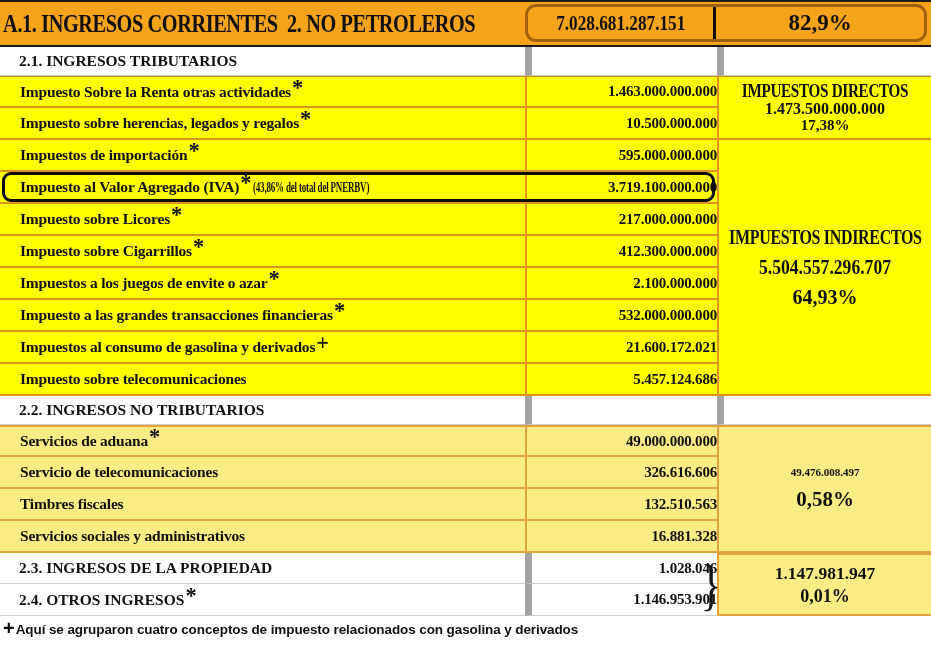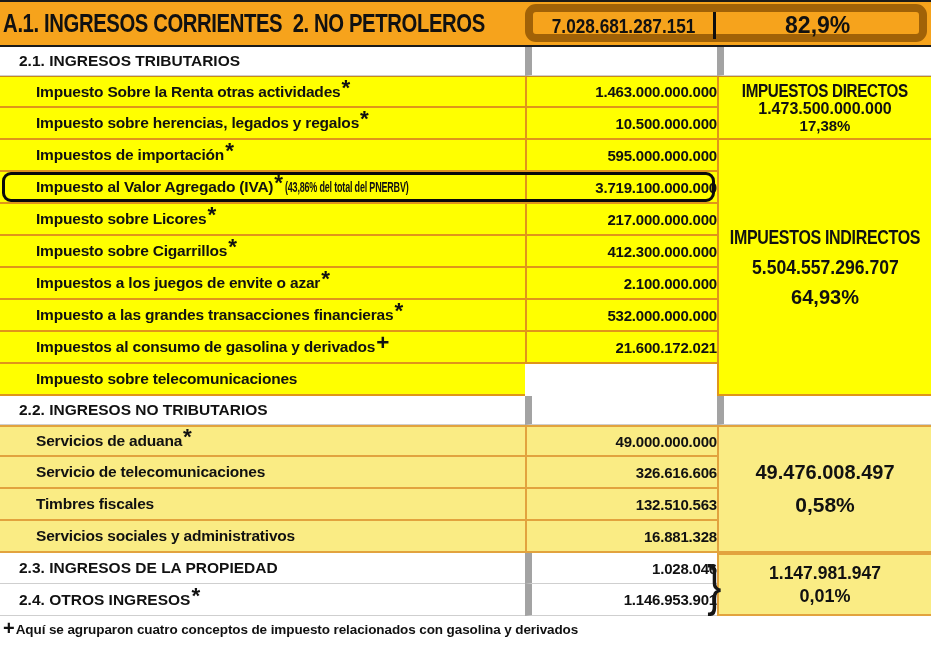--- a/index.html
+++ b/index.html
@@ -1,70 +1,70 @@
 <!DOCTYPE html>
 <html><head>
 <meta charset="utf-8">
 <style>
   html,body{margin:0;padding:0;background:#ffffff;}
   body{font-family:"Liberation Sans","DejaVu Sans",sans-serif;color:#111;}
   .page{width:931px;height:647px;background:#fff;overflow:hidden;}
   .grid{display:grid;grid-template-columns:525px 192px 214px;
         grid-template-rows:47px 29px repeat(10,32px) 29px repeat(4,32px) 31px 32px;
-        width:860px;height:616px;}
+        width:860px;height:616px;font-family:Liberation Serif, serif;}
   .cell{box-sizing:border-box;display:flex;align-items:center;overflow:hidden;min-width:0;}
 
   
   .ycell{background:#FFFF00;border-bottom:2px solid #E0951A;}
   .ydiv{border-left:2px solid #E0951A;}
   .ytop{border-top:1px solid #C98A18;}
 
   
   .pcell{background:#FAEC84;border-bottom:2px solid #E2A33E;}
   .pdiv{border-left:2px solid #E2A33E;}
   .ptop{border-top:2px solid #E2A33E;}
 
   
   .wcell{background:#fff;border-bottom:1px solid #cfcfcf;}
   .wdiv{border-left:7px solid #a3a3a3;}
 
-  .label{padding-left:36px;font-weight:bold;font-size:15.5px;letter-spacing:-0.2px;white-space:nowrap;}
+  .label{padding-left:20px;font-weight:bold;font-size:15.5px;letter-spacing:-0.2px;white-space:nowrap;}
   .slabel{padding-left:19px;font-weight:bold;font-size:15.5px;white-space:nowrap;}
   .value{justify-content:flex-end;font-weight:bold;font-size:15px;letter-spacing:-0.2px;}
   .mark{position:relative;top:-4px;font-size:1.45em;font-weight:800;margin-left:1px;line-height:0;}
   .note{display:inline-block;transform:scaleX(0.62);transform-origin:left center;
         white-space:nowrap;font-weight:bold;font-size:14.5px;margin-left:2px;letter-spacing:-0.3px;}
 
   
   .hdr{background:#F6A31C;border-top:2px solid #1a1a1a;border-bottom:2px solid #1a1a1a;}
   .hdr-title-text{display:inline-block;transform:scaleX(0.78);transform-origin:left center;
         white-space:pre;font-weight:bold;font-size:26px;letter-spacing:-0.5px;padding-left:4px;}
   .hdrbox-wrap{padding:2px 4px 3px 0;}
-  .hdrbox{flex:1;height:100%;box-sizing:border-box;border:8px solid #a16207;border-radius:11px;
+  .hdrbox{flex:1;height:100%;box-sizing:border-box;border:3px solid #a16207;border-radius:11px;
         background:#F6A31C;display:grid;grid-template-columns:47.5% 52.5%;}
   .hb-total{display:flex;align-items:center;justify-content:center;border-right:3px solid #0e0e0e;
         font-weight:bold;font-size:21px;min-width:0;}
   .hb-pct{display:flex;align-items:center;justify-content:center;font-weight:bold;font-size:23px;}
 
   .cndc{display:inline-block;transform:scaleX(0.82);transform-origin:center;white-space:nowrap;}
 
   
   .sumcell{flex-direction:column;justify-content:center;text-align:center;}
   .sum-title{display:inline-block;transform:scaleX(0.8);transform-origin:center;white-space:nowrap;
         font-weight:bold;font-size:20px;letter-spacing:-0.4px;}
   .directos{line-height:1.06;}
   .directos .sum-title{font-size:19px;}
   .directos .sum-total{font-weight:bold;font-size:16px;}
   .directos .sum-pct{font-weight:bold;font-size:15px;}
   .indirectos{gap:7px;}
   .indirectos .sum-total{display:inline-block;transform:scaleX(0.88);transform-origin:center;
         white-space:nowrap;font-weight:bold;font-size:20px;}
   .indirectos .sum-pct{font-weight:bold;font-size:20px;}
   .palesum{gap:9px;}
-  .palesum .sum-total{font-weight:bold;font-size:20px;text-align:right;}
+  .palesum .sum-total{font-weight:bold;font-size:11px;text-align:right;}
   .palesum .sum-pct{font-weight:bold;font-size:21px;}
   .othersum{gap:2px;text-align:right;}
   .othersum .sum-total{font-weight:bold;font-size:17.5px;}
   .othersum .sum-pct{font-weight:bold;font-size:18px;}
 
   
   .iva-box{grid-area:6/1/7/3;border:3px solid #0a0a0a;border-radius:9px;margin:0 2px 2px 2px;
         z-index:3;pointer-events:none;}
   .brace{grid-area:18/2/20/3;z-index:2;justify-self:end;align-self:center;margin-right:-6px;
         font-size:50px;font-weight:400;line-height:1;transform:scaleX(0.85) scaleY(1.12);color:#151515;}
@@ -150,20 +150,21 @@
 
     <div class="cell ycell label" style="grid-area:11/1/12/2">
       <span>Impuestos al consumo de gasolina y derivados</span>
         <span class="mark">+</span>
     </div>
     <div class="cell ycell ydiv value" style="grid-area:11/2/12/3">21.600.172.021</div>
 
     <div class="cell ycell label" style="grid-area:12/1/13/2">
       <span>Impuesto sobre telecomunicaciones</span>
     </div>
+    <div class="cell ycell ydiv value" style="grid-area:12/2/13/3">5.457.124.686</div>
 
     <div class="cell ycell ytop ydiv sumcell directos" style="grid-area:3/3/5/4">
       <span class="sum-title">IMPUESTOS DIRECTOS</span>
       <span class="sum-total">1.473.500.000.000</span>
       <span class="sum-pct">17,38%</span>
     </div>
 
     <div class="cell ycell ydiv sumcell indirectos" style="grid-area:5/3/13/4">
       <span class="sum-title">IMPUESTOS INDIRECTOS</span>
       <span class="sum-total">5.504.557.296.707</span>

